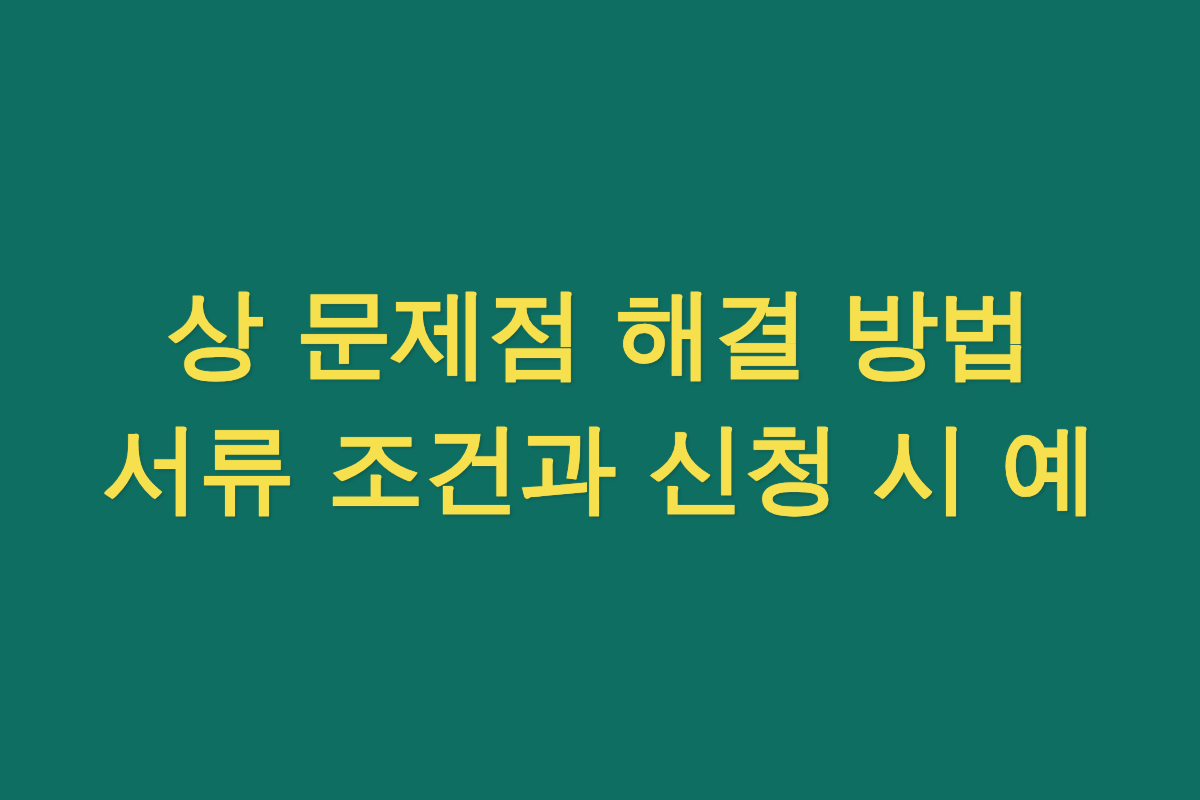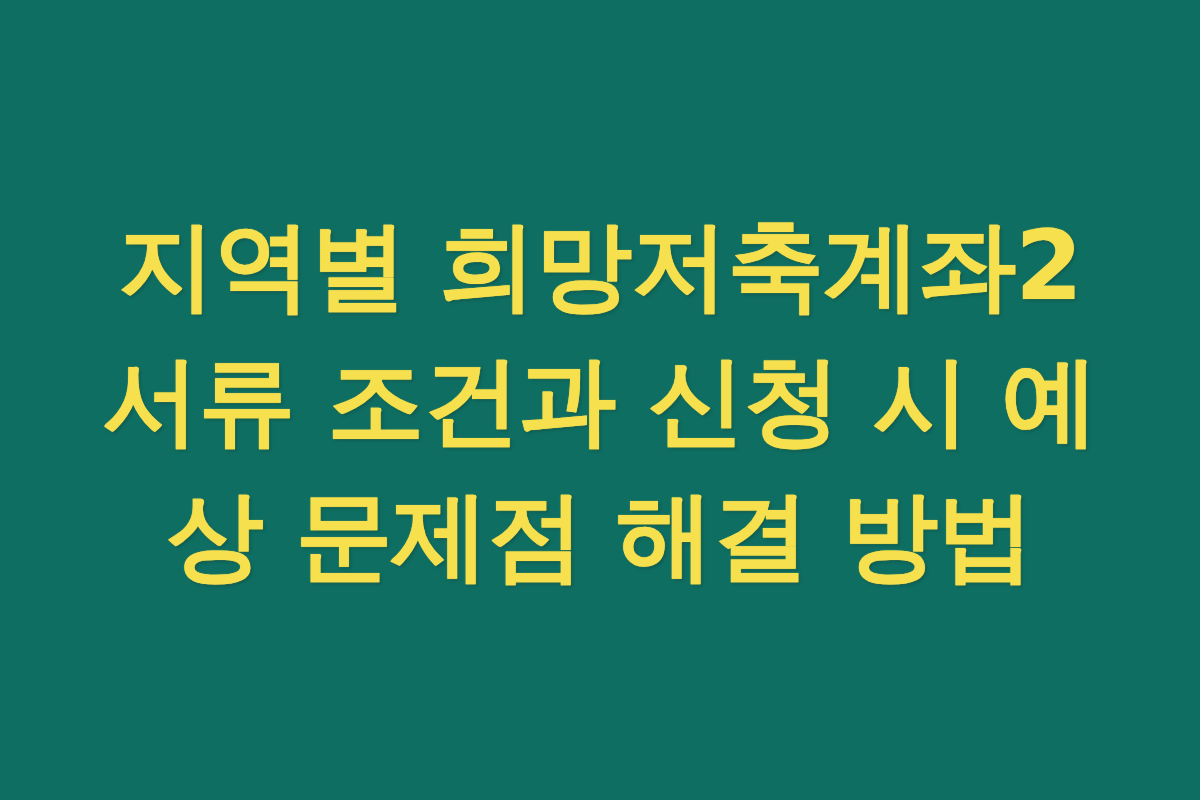--- a/index.html
+++ b/index.html
@@ -55,20 +55,19 @@
   .title-line.line-2 { font-size: 97px; }
   .title-line.line-3 { font-size: 97px; }
 </style>
 </head>
 <body>
 
 <div id="thumbnail-card" style="background: rgb(15, 110, 98);">
 
   <div id="title-block">
 
-    <div class="title-line line-1" style="color: rgb(246, 224, 78);">지역별 희망저축계좌2</div>
+
+    <div class="title-line line-3" style="color: rgb(246, 224, 78);">상 문제점 해결 방법</div>
 
     <div class="title-line line-2" style="color: rgb(246, 224, 78);">서류 조건과 신청 시 예</div>
-
-    <div class="title-line line-3" style="color: rgb(246, 224, 78);">상 문제점 해결 방법</div>
 
   </div>
 </div>
 
 </body></html>

